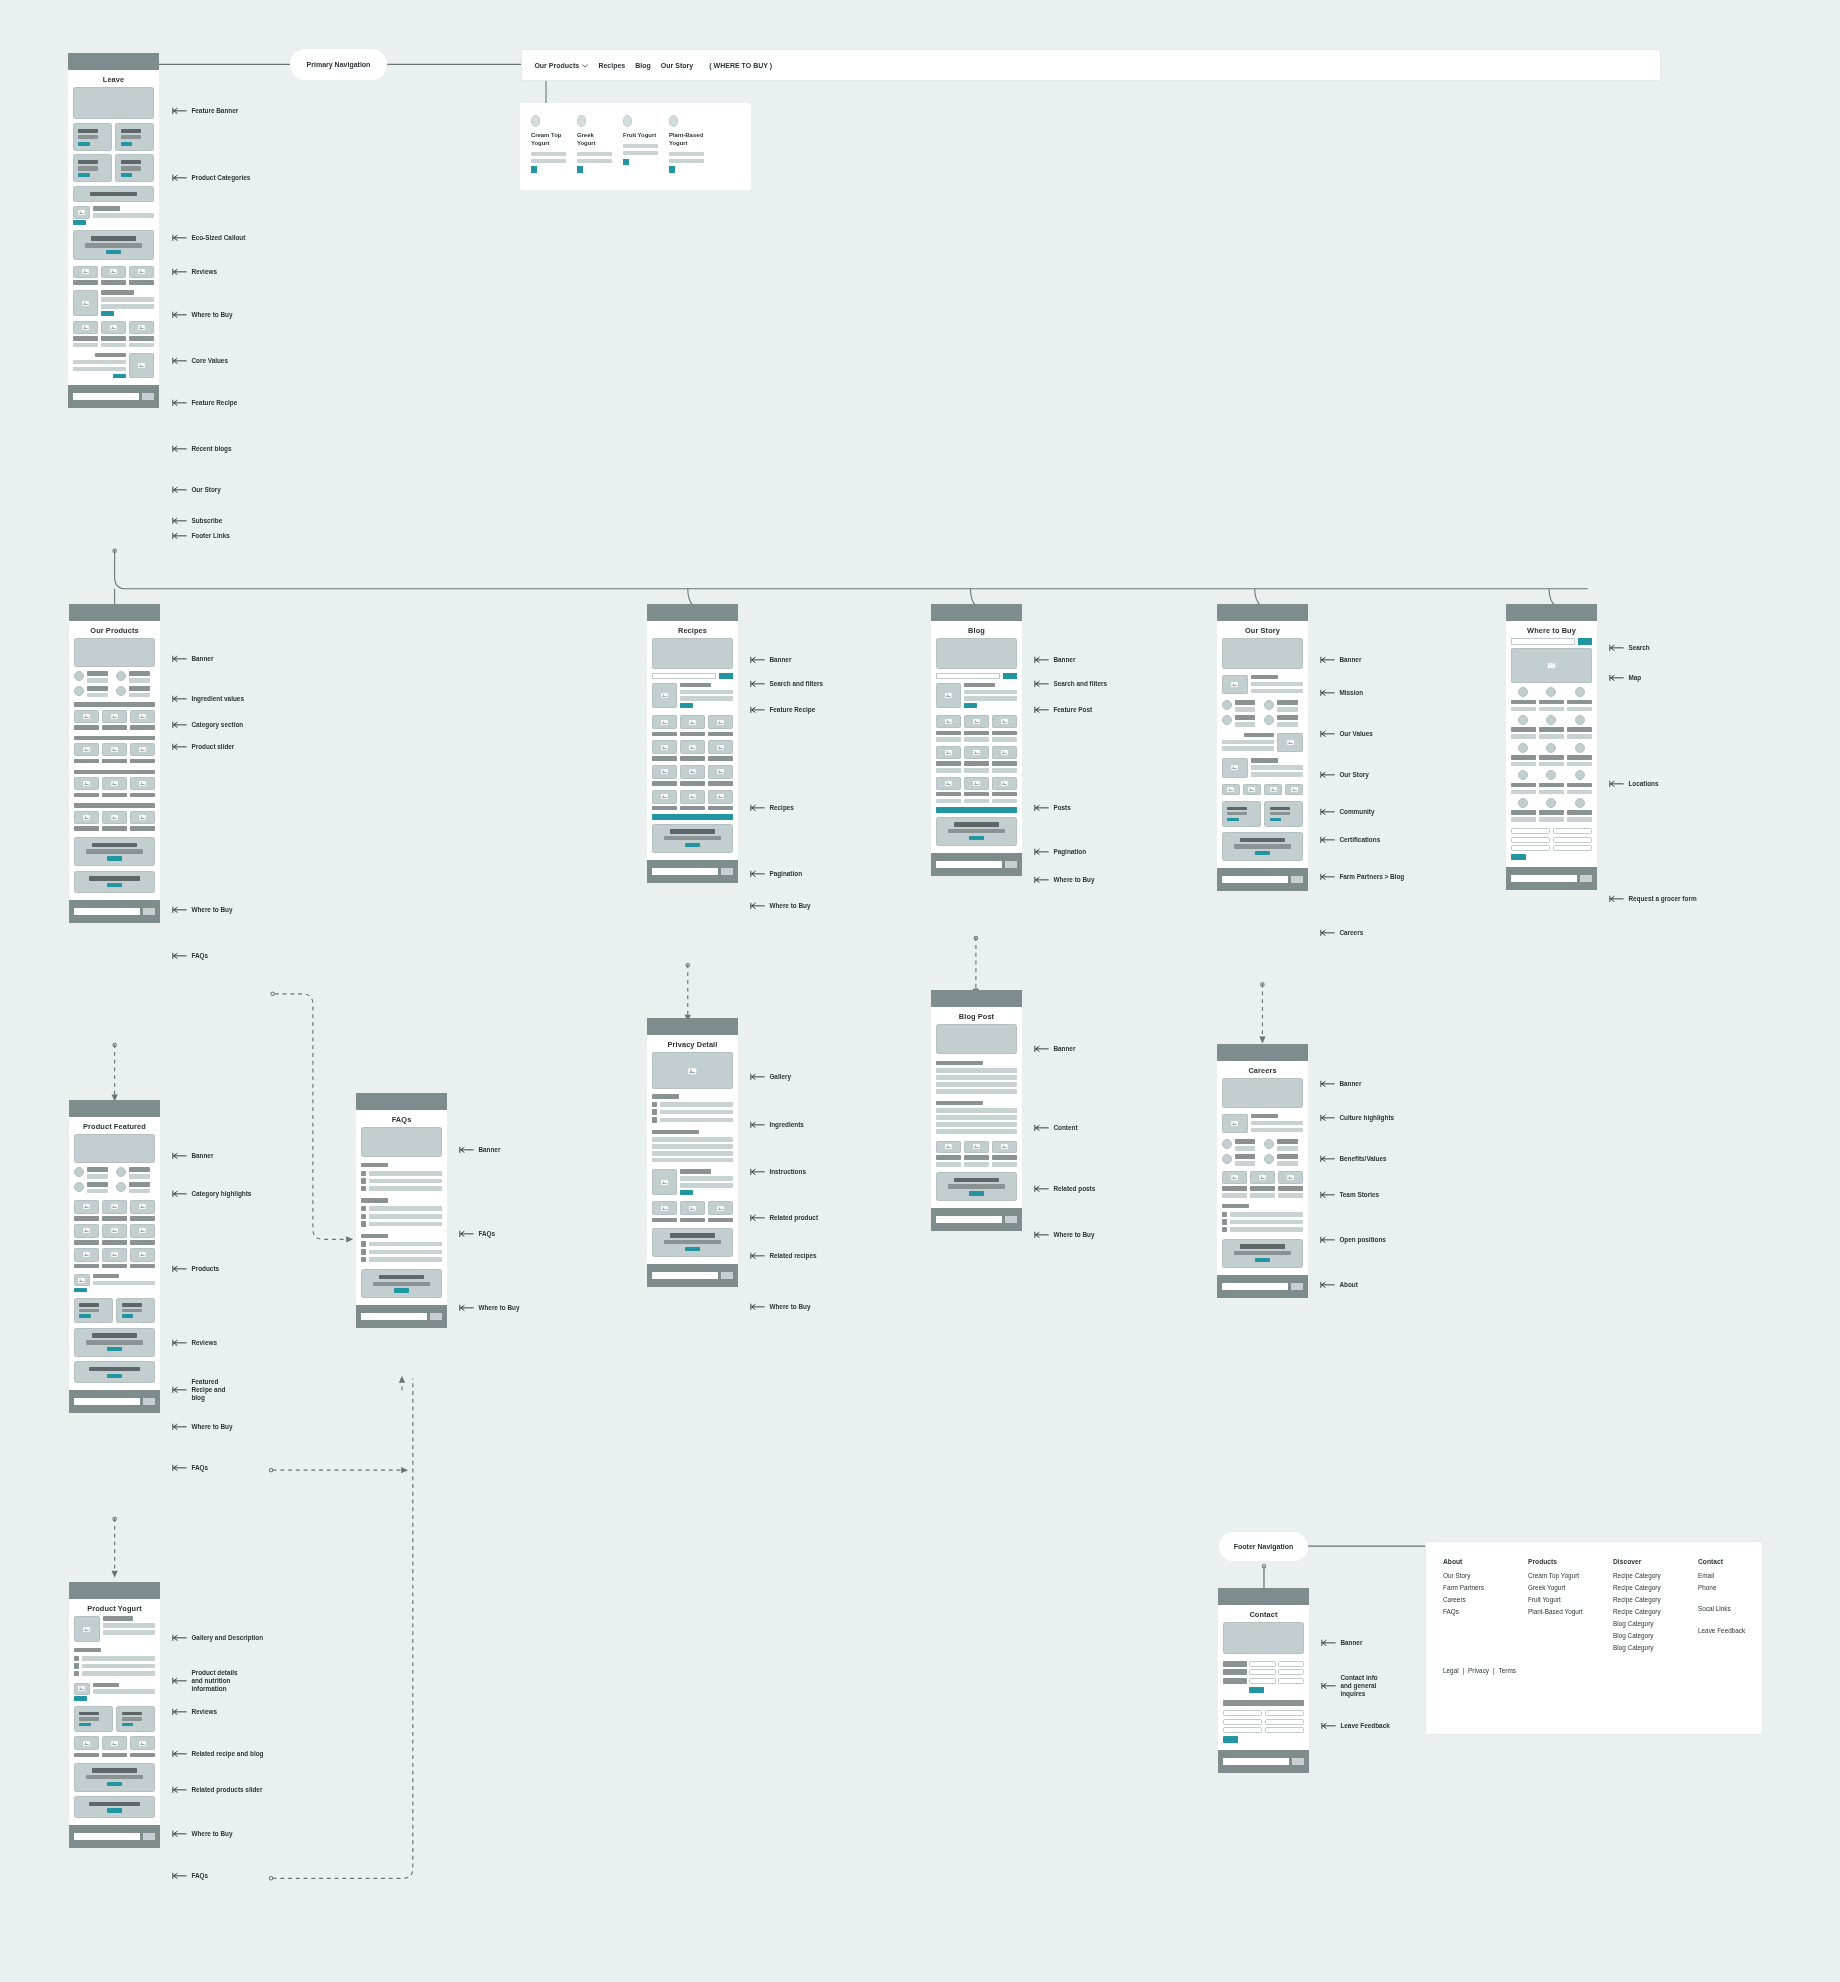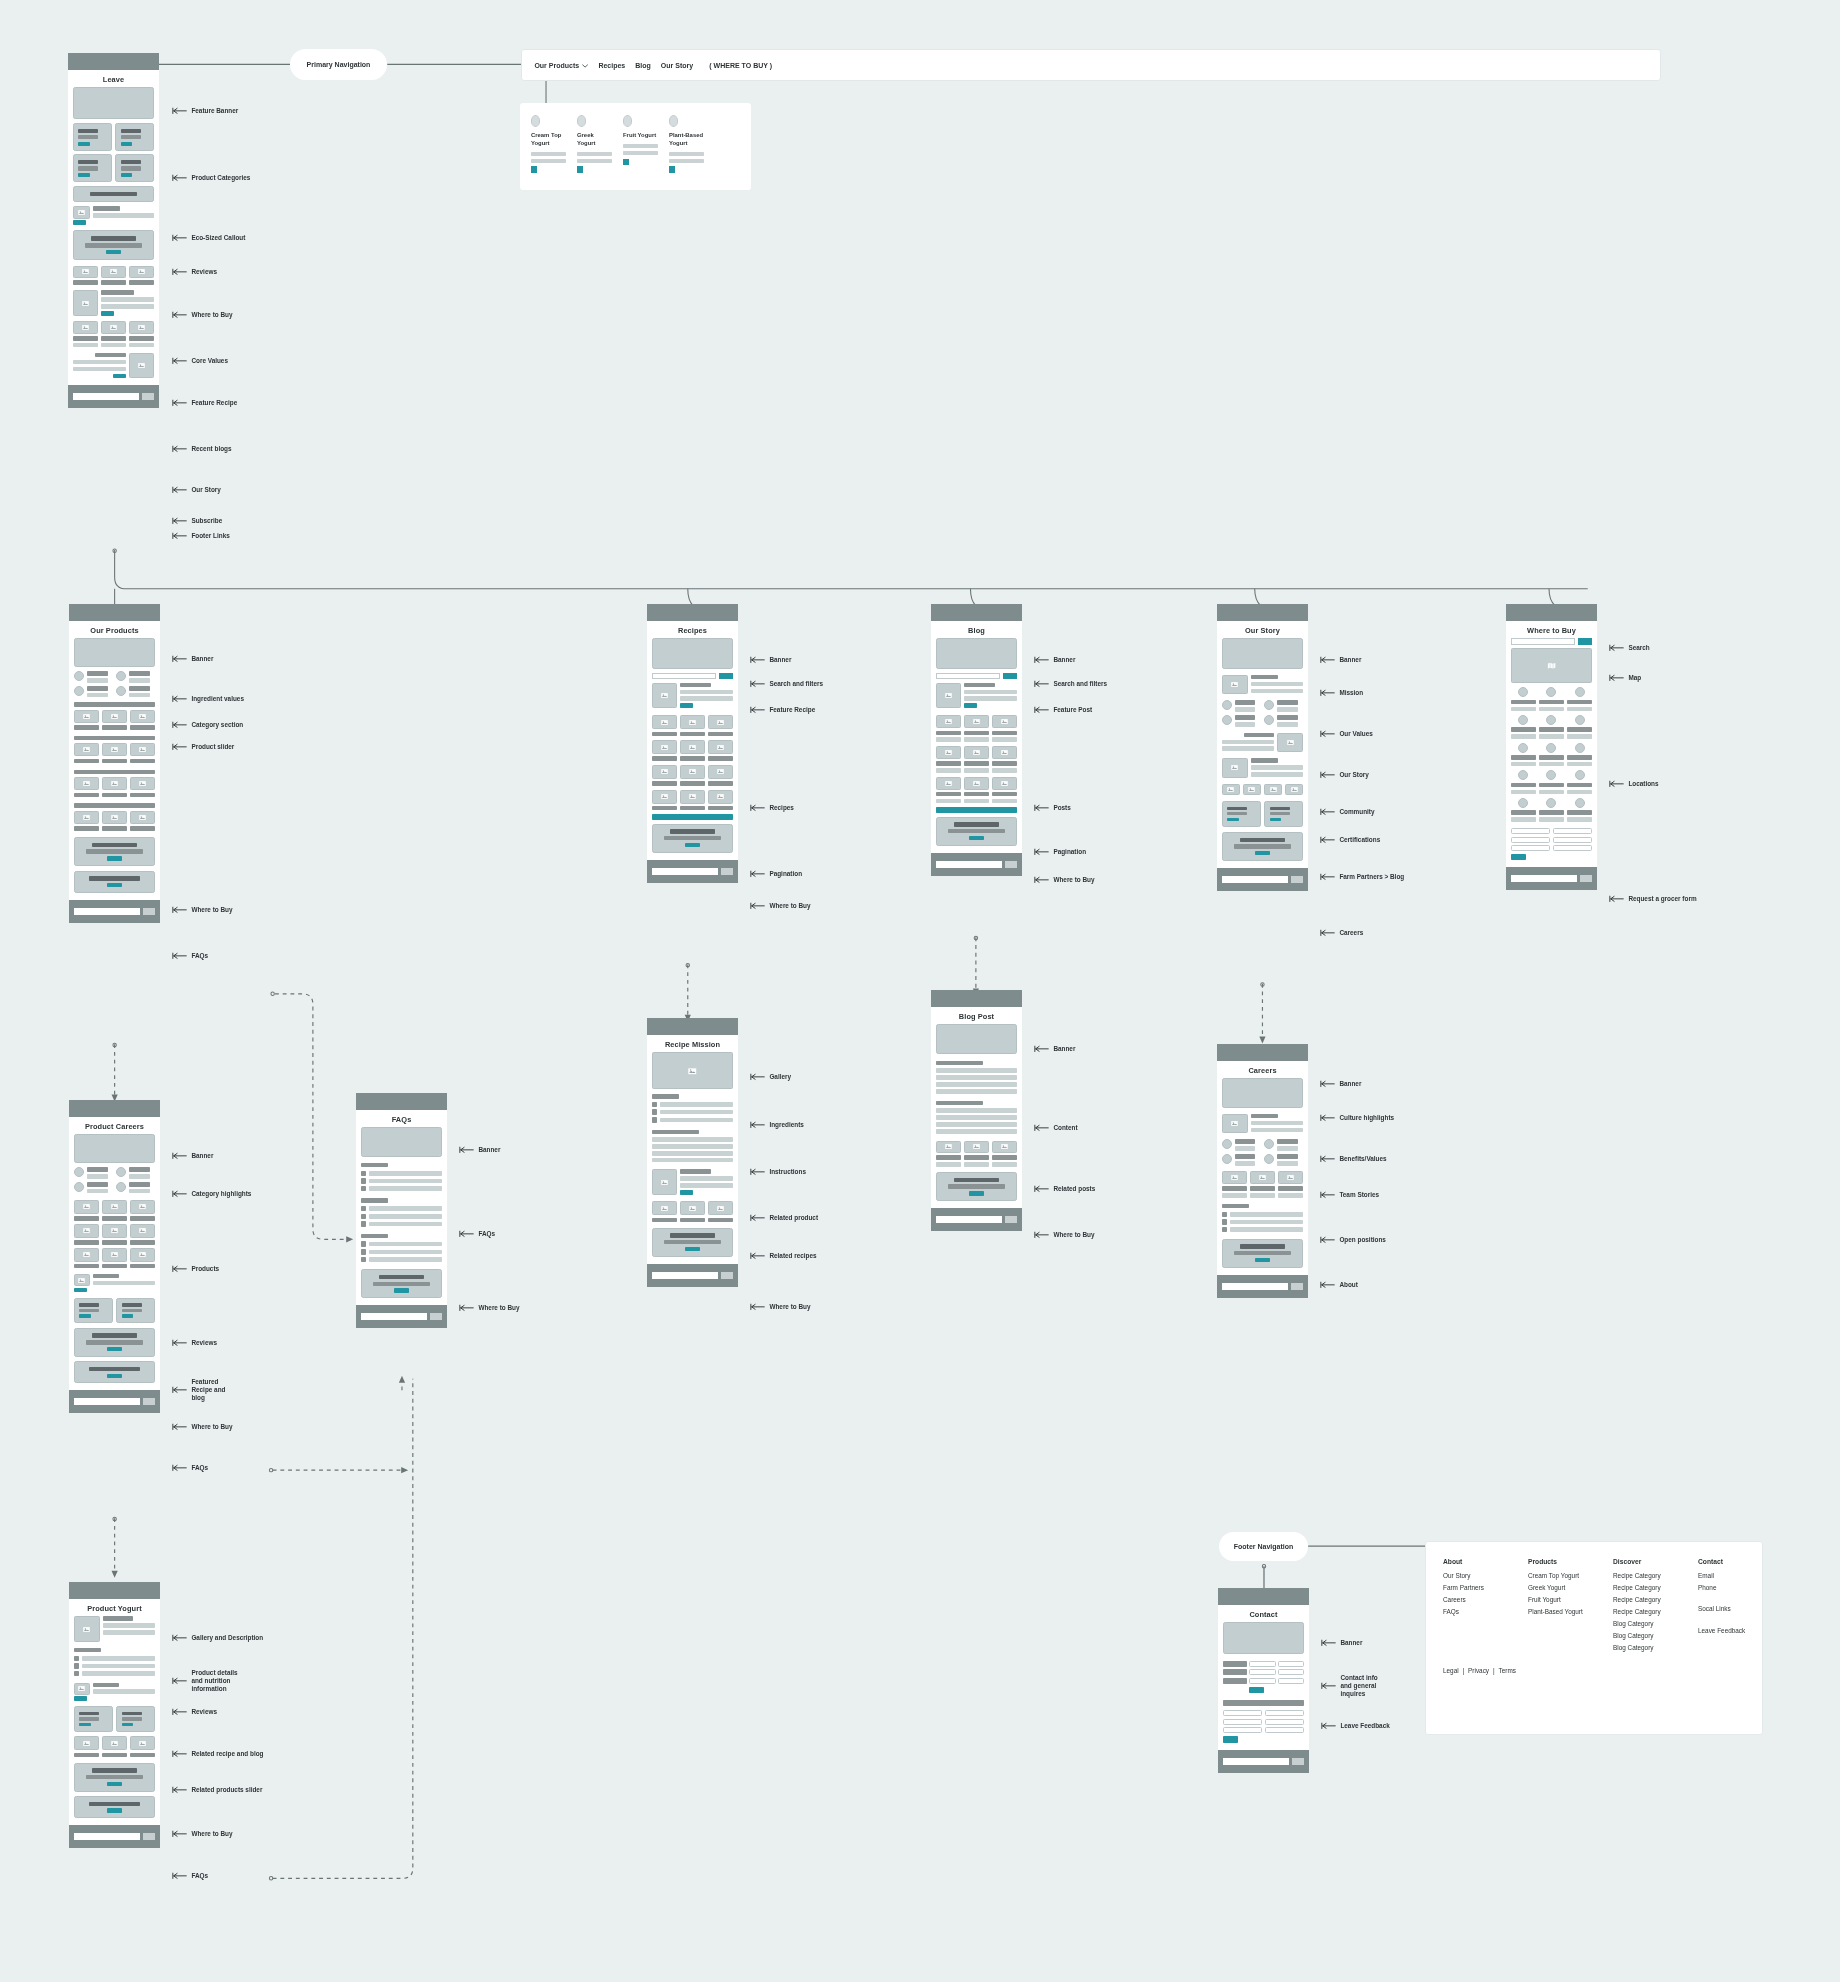--- a/index.html
+++ b/index.html
@@ -669,21 +669,21 @@
       </svg>
   <span>Where to Buy</span></div>
 <div class="ann" style="left:172px; top:952px;">
   <svg class="arr" width="15.5" height="7.7" viewBox="0 0 20 10">
         <path d="M1 1 V9 M2 5 H19 M2 5 L7 1.5 M2 5 L7 8.5" stroke="#2e3436" stroke-width="1.2" fill="none"></path>
       </svg>
   <span>FAQs</span></div>
 
 <div class="card" style="left:69px; top:1100px;">
   <div class="chrome"></div>
-  <div class="title">Product Careers</div>
+  <div class="title">Product Featured</div>
   <div class="body">
     <div class="banner" style="height:29px;"></div>
     <div style="margin-bottom:6.2px;">
       <div class="row" style="margin-bottom:3.1px;">
         <div class="circ"></div>
         <div class="col" style="flex:1;">
               <div class="barM" style="width:80%;"></div>
               <div class="barL" style="width:80%;"></div>
             </div>
         <div class="circ"></div>
@@ -1307,21 +1307,21 @@
       </svg>
   <span>Pagination</span></div>
 <div class="ann" style="left:750px; top:902px;">
   <svg class="arr" width="15.5" height="7.7" viewBox="0 0 20 10">
         <path d="M1 1 V9 M2 5 H19 M2 5 L7 1.5 M2 5 L7 8.5" stroke="#2e3436" stroke-width="1.2" fill="none"></path>
       </svg>
   <span>Where to Buy</span></div>
 
 <div class="card" style="left:647px; top:1018px;">
   <div class="chrome"></div>
-  <div class="title">Recipe Mission</div>
+  <div class="title">Privacy Detail</div>
   <div class="body">
     <div class="imgbox" style="height:37px;margin-bottom:4.6px;border-radius:1.5px;">
           <svg viewBox="0 0 16 12" fill="none" style="width:8.5px;height:8.5px;">
             <rect x="0.5" y="0.5" width="15" height="11" fill="#fff"></rect>
             <path d="M2 9 L6 5 L9 8 L11 6.5 L14 9.5 Z" fill="#8a9294"></path>
             <circle cx="5" cy="3.5" r="1.1" fill="#8a9294"></circle>
           </svg>
         </div>
     <div style="margin-bottom:7px;">
       <div class="barM" style="width:33%;margin-bottom:3.1px;"></div>

